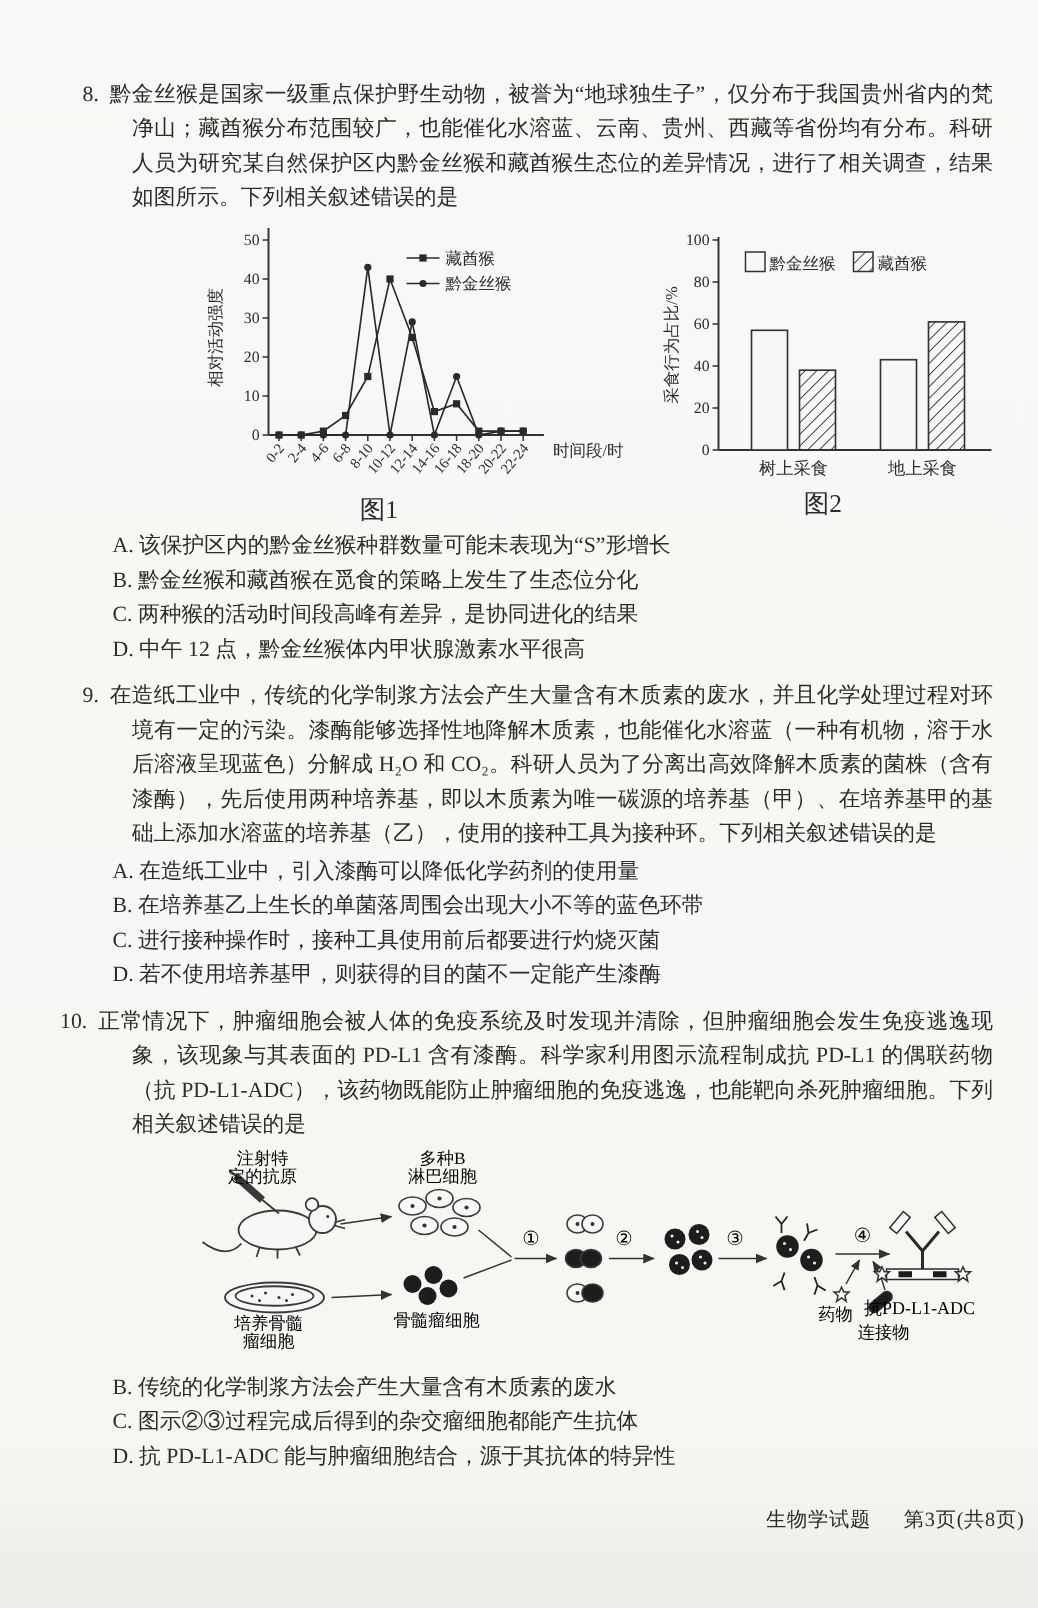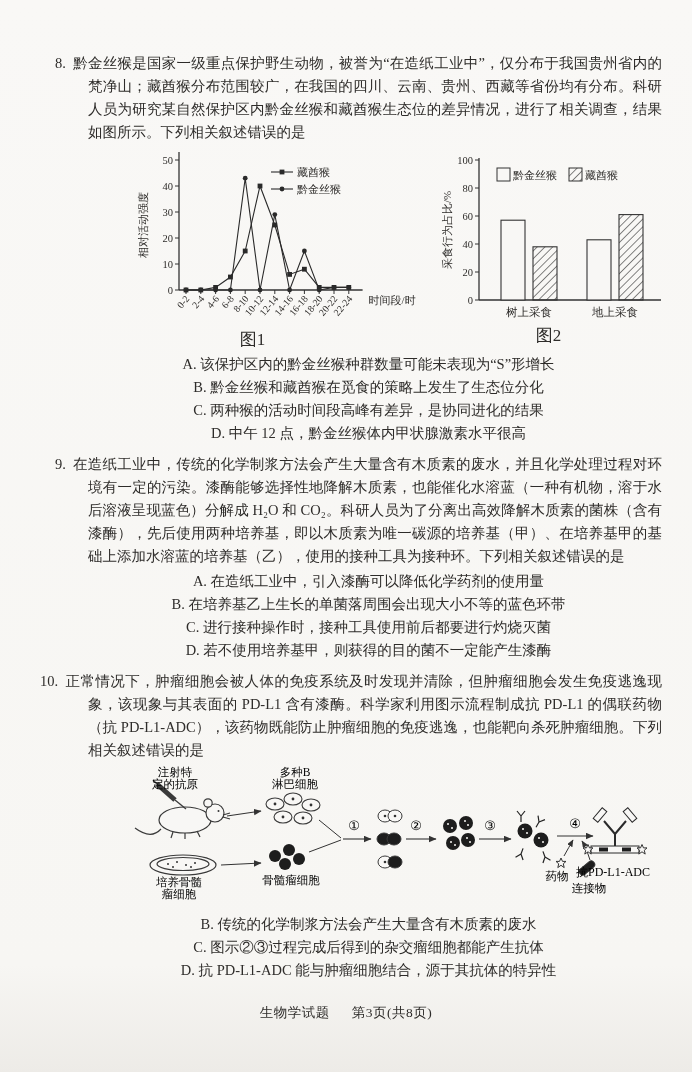--- a/index.html
+++ b/index.html
@@ -10,43 +10,43 @@
     color:#2e2c2a;
     position:relative;
     overflow:hidden;
   }
   .page{padding:52px 30px 0 35px;font-size:14.5px;line-height:23px;}
   .q{margin-bottom:6px;}
   .stem{margin-left:53px;text-indent:-33px;text-align:justify;}
   .stem.wide-num{text-indent:-48px;}
   .qnum{margin-right:7px;}
   .opts{margin:2px 0 8px 40px;}
-  .opt{line-height:23px;text-align:center;}
+  .opt{line-height:23px;}
   .figs{display:flex;align-items:flex-start;gap:14px;margin:4px 0 2px 100px;}
   .fig{display:flex;flex-direction:column;}
   .fig-caption{font-size:17px;text-align:center;margin-top:-2px;}
   .cap1{width:235px;}
   .cap2{width:215px;}
   svg{overflow:visible;}
   svg text{font-family:inherit;}
   .diagram-wrap{margin:2px 0 4px 88px;}
   .footer{
     position:absolute;bottom:50px;left:0;width:100%;
-    text-align:center;font-size:13.5px;letter-spacing:.5px;
+    text-align:right;font-size:13.5px;letter-spacing:.5px;
   }
   .footer span{margin:0 9px;}
 </style>
 </head>
 <body>
 
 <div class="page">
 
   <div class="q">
     <div class="stem">
-      <span class="qnum">8.</span><span>黔金丝猴是国家一级重点保护野生动物，被誉为“在造纸工业中”，仅分布于我国贵州省内的梵净山；藏酋猴分布范围较广，在我国的四川、云南、贵州、西藏等省份均有分布。科研人员为研究某自然保护区内黔金丝猴和藏酋猴生态位的差异情况，进行了相关调查，结果如图所示。下列相关叙述错误的是</span>
+      <span class="qnum">8.</span><span>黔金丝猴是国家一级重点保护野生动物，被誉为“地球独生子”，仅分布于我国贵州省内的梵净山；藏酋猴分布范围较广，也能催化水溶蓝、云南、贵州、西藏等省份均有分布。科研人员为研究某自然保护区内黔金丝猴和藏酋猴生态位的差异情况，进行了相关调查，结果如图所示。下列相关叙述错误的是</span>
     </div>
 
     <div class="figs">
       <div class="fig">
         <svg id="fig1" width="292" height="182">
             <line x1="44" y1="4" x2="44" y2="142" stroke="#333" stroke-width="1.3"></line>
             <line x1="44" y1="142" x2="227.60000000000002" y2="142" stroke="#333" stroke-width="1.3"></line>
             <line x1="40" y1="142" x2="44" y2="142" stroke="#333" stroke-width="1"></line>
             <text x="38" y="145.5" font-size="10.5" fill="#2e2c2a" text-anchor="end">0</text>
             <line x1="40" y1="116" x2="44" y2="116" stroke="#333" stroke-width="1"></line>

